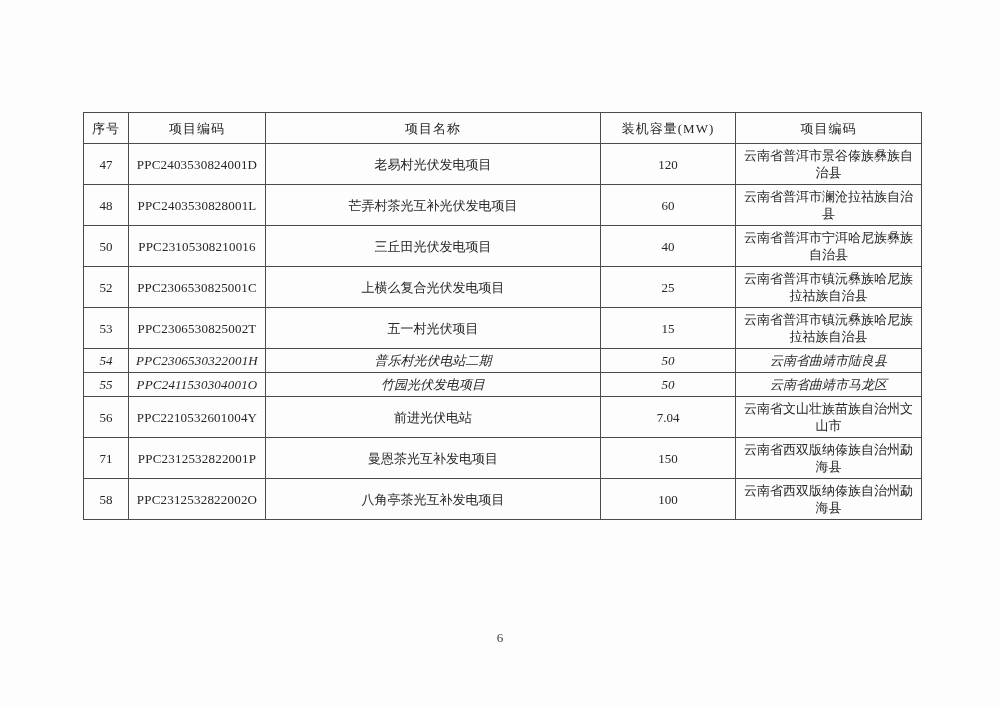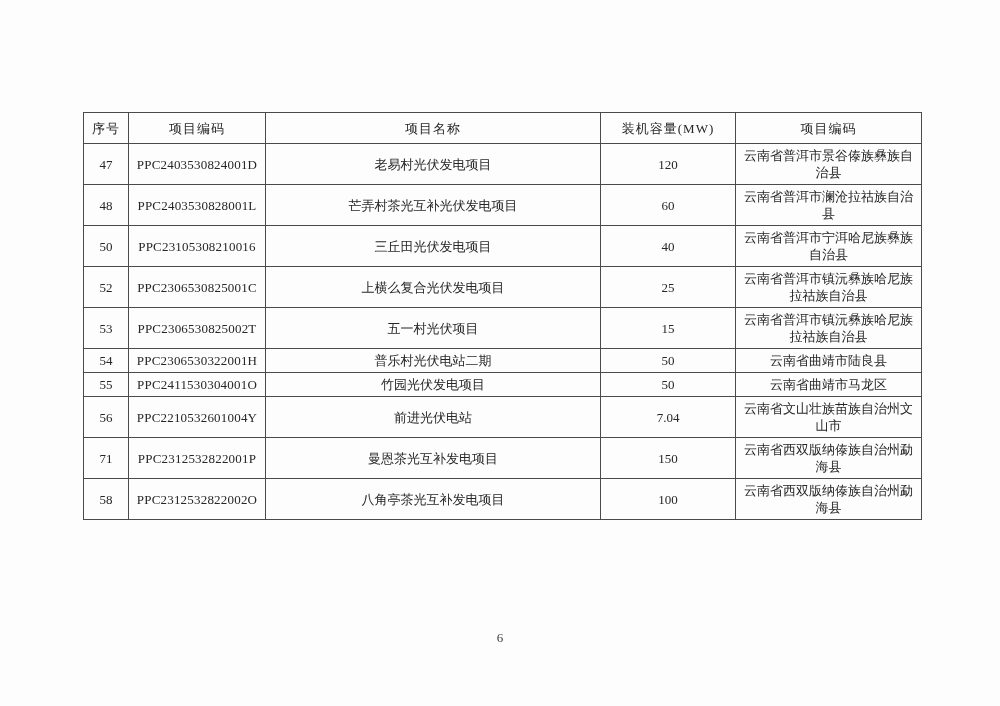--- a/index.html
+++ b/index.html
@@ -53,21 +53,21 @@
   td.col-name {
     text-align: left;
     padding-left: 4px;
   }
   td.col-code {
     letter-spacing: 0.2px;
     white-space: nowrap;
     margin-left: 32px;
   }
   tr.two-line td { height: 34px; }
-  tr.one-line td { height: 17px; }
+  tr.one-line td { height: 17px; font-style: italic; }
   .page-number {
     position: absolute;
     left: 0;
     top: 630px;
     width: 1000px;
     text-align: center;
     font-size: 13px;
     color: #3a3a3a;
   }
 </style>

